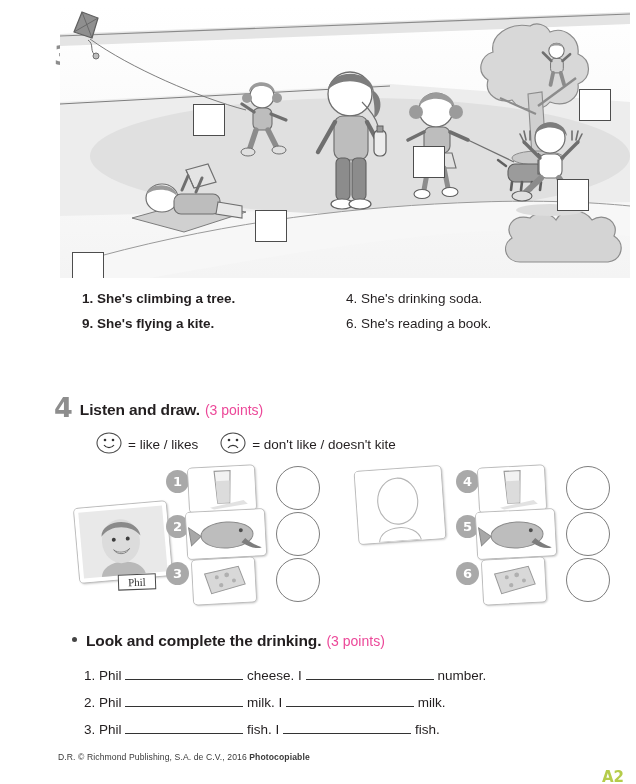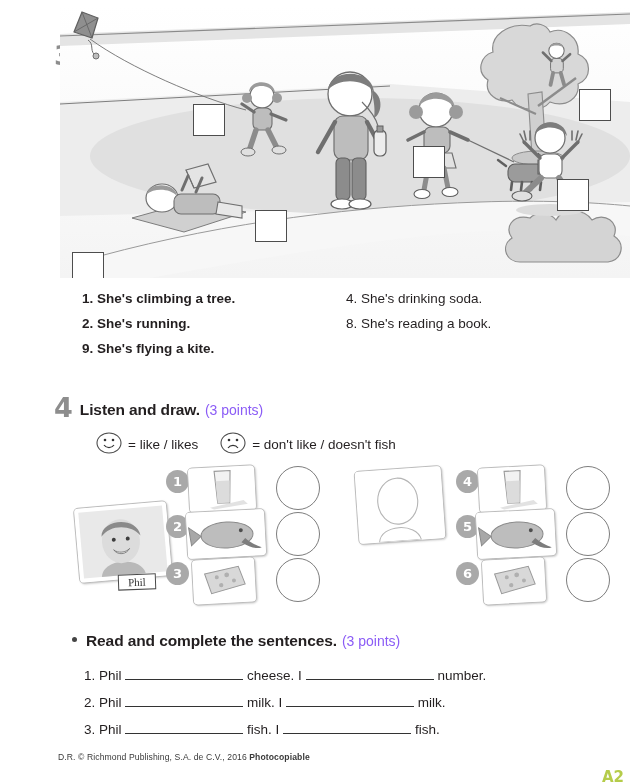--- a/index.html
+++ b/index.html
@@ -11,21 +11,21 @@
   .page{position:relative;width:636px;height:784px;}
 
   
   .ex-head{position:absolute;display:flex;align-items:baseline;}
   .ex-num{
     font-family:"DejaVu Sans", sans-serif;
     font-weight:bold;font-size:27px;color:#8d8d8d;
     line-height:1;margin-right:7px;position:relative;top:2px;
   }
   .ex-title{font-weight:bold;font-size:15.5px;letter-spacing:-0.1px;color:#231f20;}
-  .ex-points{font-size:14px;color:#8b5cf6;margin-left:5px;}
+  .ex-points{font-size:14px;color:#ec4899;margin-left:5px;}
 
   .bullet-dot{
     width:5px;height:5px;border-radius:50%;background:#444;
     margin-right:9px;position:relative;top:-4px;
   }
 
   
   .scene{position:absolute;left:60px;top:6px;width:570px;height:272px;overflow:hidden;}
   .scene svg{display:block;}
   .answer-box{
@@ -214,26 +214,25 @@
     <div class="answer-box" style="left:12px;top:246px;"></div>
     <div class="answer-box" style="left:195px;top:204px;"></div>
     <div class="answer-box" style="left:133px;top:98px;"></div>
     <div class="answer-box" style="left:353px;top:140px;"></div>
     <div class="answer-box" style="left:519px;top:83px;"></div>
     <div class="answer-box" style="left:497px;top:173px;"></div>
   </div>
 
   <div class="slist" style="left:82px;top:286px;font-weight:bold;">
     <div>1. She's climbing a tree.</div>
-    <div>2. She's running.</div>
     <div>9. She's flying a kite.</div>
   </div>
   <div class="slist" style="left:326px;top:286px;margin-left:20px;">
     <div>4. She's drinking soda.</div>
-    <div>8. She's reading a book.</div>
+    <div>6. She's reading a book.</div>
   </div>
 
   <div class="ex-head" style="left:54px;top:392px;">
     <span class="ex-num">4</span>
     <span class="ex-title">Listen and draw.</span>
     <span class="ex-points">(3 points)</span>
   </div>
 
   <div class="legend">
     <span class="face">
@@ -247,21 +246,21 @@
     <span>= like / likes</span>
     <span class="gap"></span>
     <span class="face">
       <svg width="26" height="22" viewBox="0 0 26 22">
           <ellipse cx="13" cy="11" rx="12" ry="10" fill="#fff" stroke="#4d4d4d" stroke-width="1.1"></ellipse>
           <circle cx="9" cy="8" r="1.3" fill="#333"></circle>
           <circle cx="17" cy="8" r="1.3" fill="#333"></circle>
           <path d="M8,16 C10.5,12.5 15.5,12.5 18,16" stroke="#333" stroke-width="1.2" fill="none"></path>
         </svg>
     </span>
-    <span>= don't like / doesn't fish</span>
+    <span>= don't like / doesn't kite</span>
   </div>
 
   <div class="board">
 
     <div class="photo-card" style="left:16px;top:42px;width:92px;height:74px;transform:rotate(-5deg);">
       <svg width="92" height="74" viewBox="0 0 92 74">
         <rect width="92" height="74" fill="#ffffff"></rect>
         <rect x="4" y="4" width="84" height="66" fill="#e9e9e9"></rect>
         <g>
           <path d="M22,70 C24,52 62,52 66,70 Z" fill="#b9b9b9"></path>
@@ -353,21 +352,21 @@
           <circle cx="34" cy="16" r="2.4" fill="#b0b0b0"></circle>
         <circle cx="41" cy="22" r="2" fill="#b0b0b0"></circle>
           <circle cx="28" cy="26" r="2.2" fill="#b0b0b0"></circle>
       </svg>
     </div>
     <div class="circle-ans" style="left:506px;top:96px;"></div>
   </div>
 
   <div class="ex-head" style="left:72px;top:632px;">
     <span class="bullet-dot"></span>
-    <span class="ex-title">Read and complete the sentences.</span>
+    <span class="ex-title">Look and complete the drinking.</span>
     <span class="ex-points">(3 points)</span>
   </div>
 
   <div class="fill" style="left:84px;top:662px;">
     <div>
       <span>1.</span>
       <span>Phil</span>
       <span class="blank" style="width:118px;"></span>
       <span>cheese. I</span>
       <span class="blank" style="width:128px;"></span>

